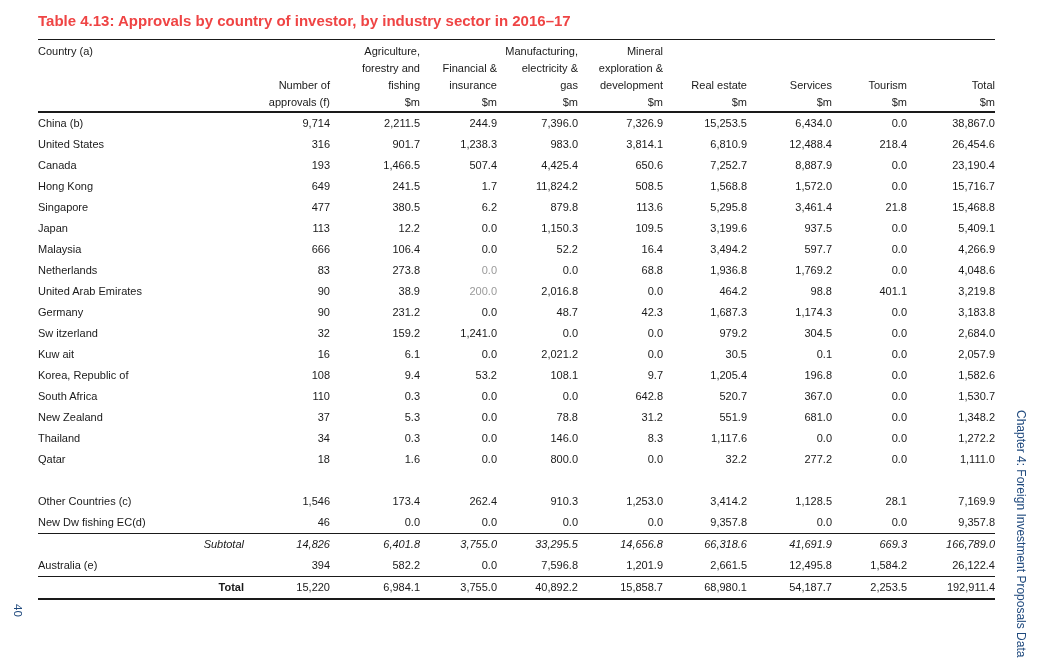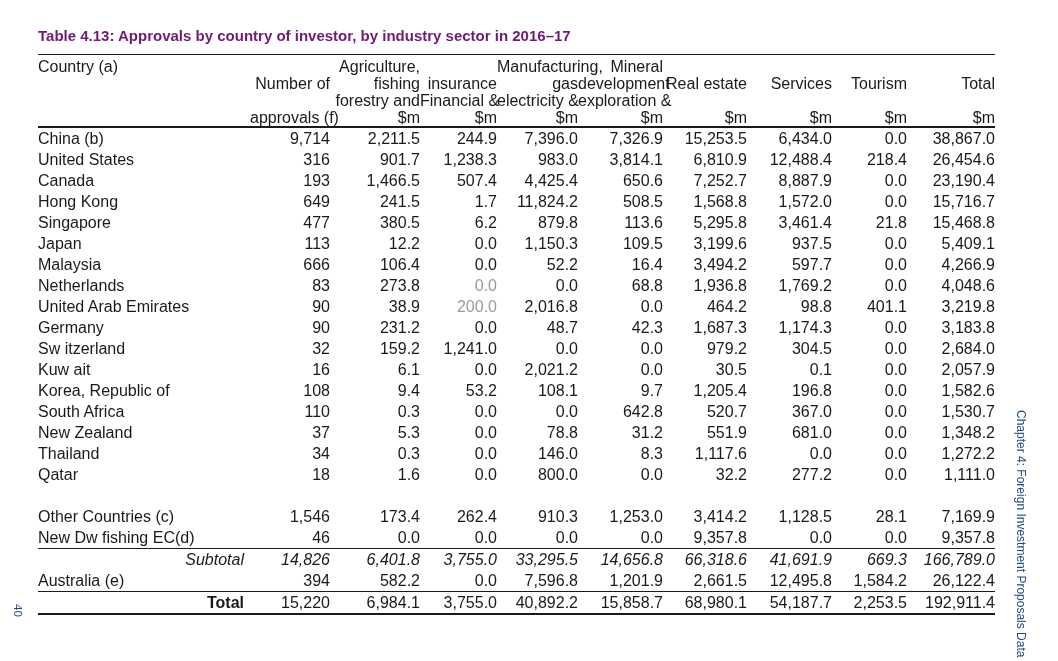--- a/index.html
+++ b/index.html
@@ -15,30 +15,30 @@
     font-family: "Liberation Sans", "DejaVu Sans", sans-serif;
     color: #1a1a1a;
   }
   .content {
     position: absolute;
     left: 38px;
     top: 12px;
     width: 957px;
   }
   .title {
-    margin: 15px 0 10px 0;
+    margin: 0 0 10px 0;
     font-size: 15px;
     font-weight: bold;
-    color: #701a75;
+    color: #ef4444;
   }
   table.approvals {
     width: 957px;
     table-layout: fixed;
     border-collapse: collapse;
-    font-size: 16px;
+    font-size: 11px;
   }
   col.c0 { width: 212px; }
   col.c1 { width: 80px; }
   col.c2 { width: 90px; }
   col.c3 { width: 77px; }
   col.c4 { width: 81px; }
   col.c5 { width: 85px; }
   col.c6 { width: 84px; }
   col.c7 { width: 85px; }
   col.c8 { width: 75px; }
@@ -127,41 +127,41 @@
           <td></td>
           <td>Manufacturing,</td>
           <td>Mineral</td>
           <td></td>
           <td></td>
           <td></td>
           <td></td>
         </tr>
         <tr class="">
           <td class="label-cell"></td>
+          <td></td>
+          <td>forestry and</td>
+          <td>Financial &amp;</td>
+          <td>electricity &amp;</td>
+          <td>exploration &amp;</td>
+          <td></td>
+          <td></td>
+          <td></td>
+          <td></td>
+        </tr>
+        <tr class="">
+          <td class="label-cell"></td>
           <td>Number of</td>
           <td>fishing</td>
           <td>insurance</td>
           <td>gas</td>
           <td>development</td>
           <td>Real estate</td>
           <td>Services</td>
           <td>Tourism</td>
           <td>Total</td>
-        </tr>
-        <tr class="">
-          <td class="label-cell"></td>
-          <td></td>
-          <td>forestry and</td>
-          <td>Financial &amp;</td>
-          <td>electricity &amp;</td>
-          <td>exploration &amp;</td>
-          <td></td>
-          <td></td>
-          <td></td>
-          <td></td>
         </tr>
         <tr class=" h-last">
           <td class="label-cell"></td>
           <td>approvals (f)</td>
           <td>$m</td>
           <td>$m</td>
           <td>$m</td>
           <td>$m</td>
           <td>$m</td>
           <td>$m</td>

